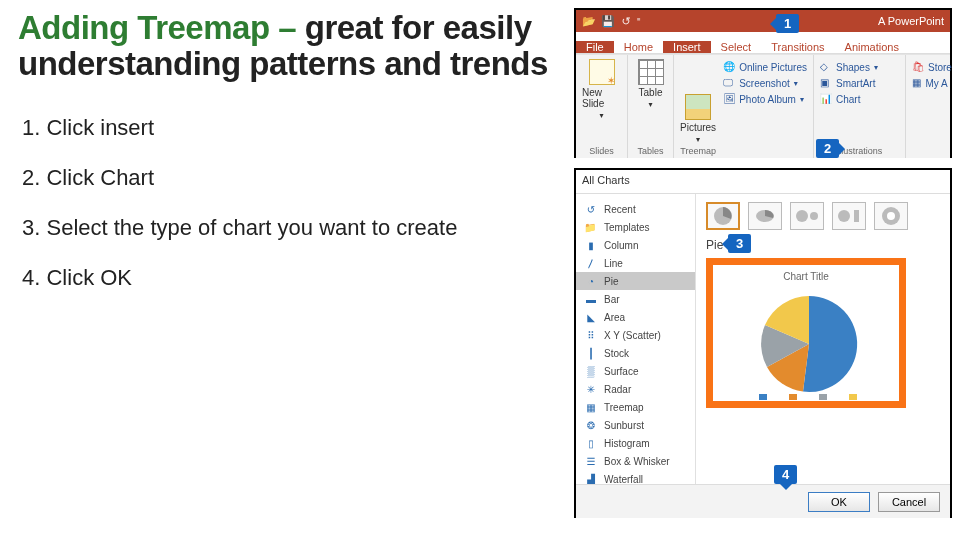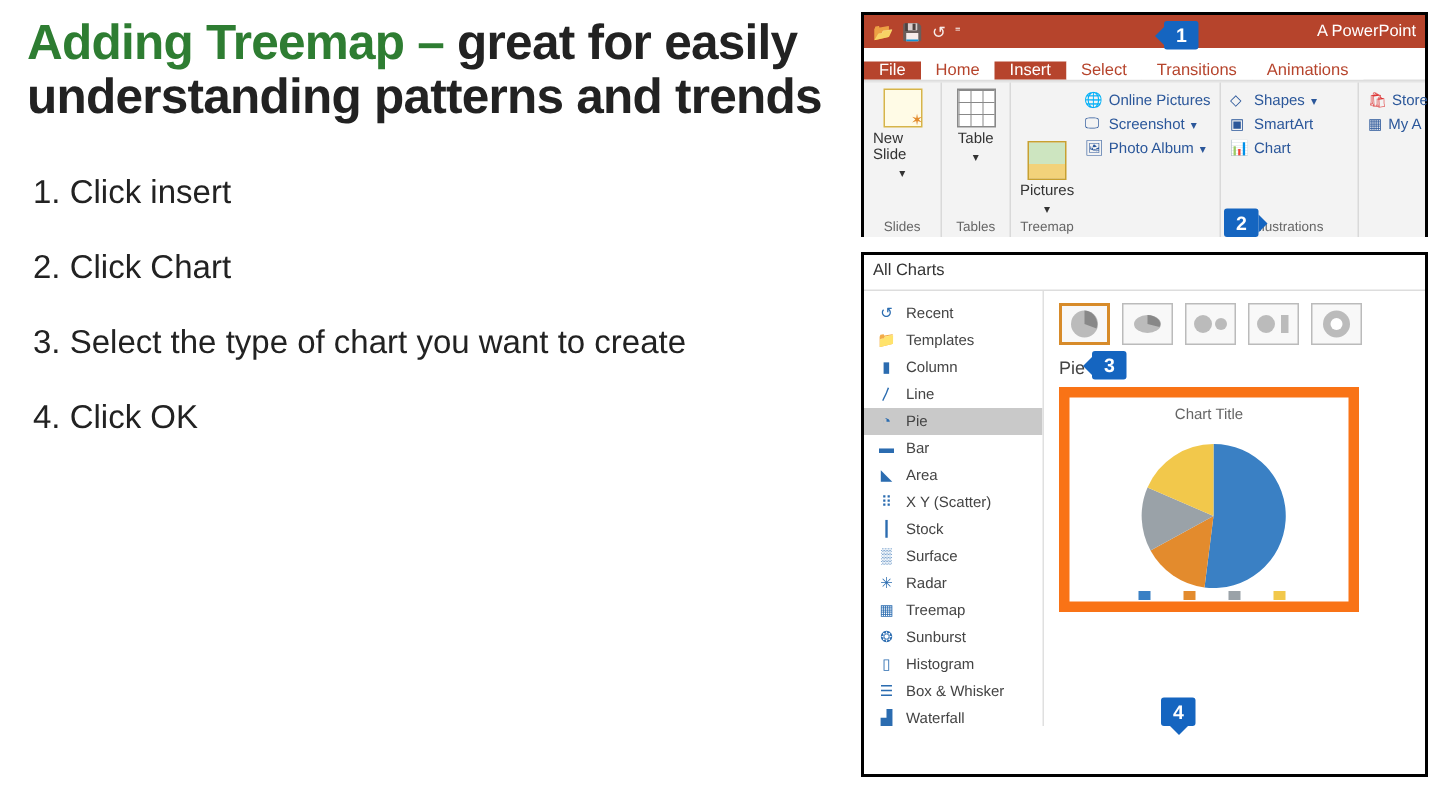--- a/index.html
+++ b/index.html
@@ -282,15 +282,19 @@
             <path d="M0 0 L-44 -19 A48 48 0 0 1 0 -48 Z" fill="#f2c84b"></path>
           </g>
           <rect x="40" y="112" width="8" height="6" fill="#3a80c4"></rect>
             <rect x="70" y="112" width="8" height="6" fill="#e38b2d"></rect>
             <rect x="100" y="112" width="8" height="6" fill="#9aa2a8"></rect>
             <rect x="130" y="112" width="8" height="6" fill="#f2c84b"></rect>
         </svg>
       </div>
     </div>
   </div>
+  <div class="dlg-foot">
+    <div class="btn ok">OK</div>
+    <div class="btn">Cancel</div>
+  </div>
   <div class="callout c3">3</div>
   <div class="callout c4">4</div>
 </div>
 
 </body></html>

